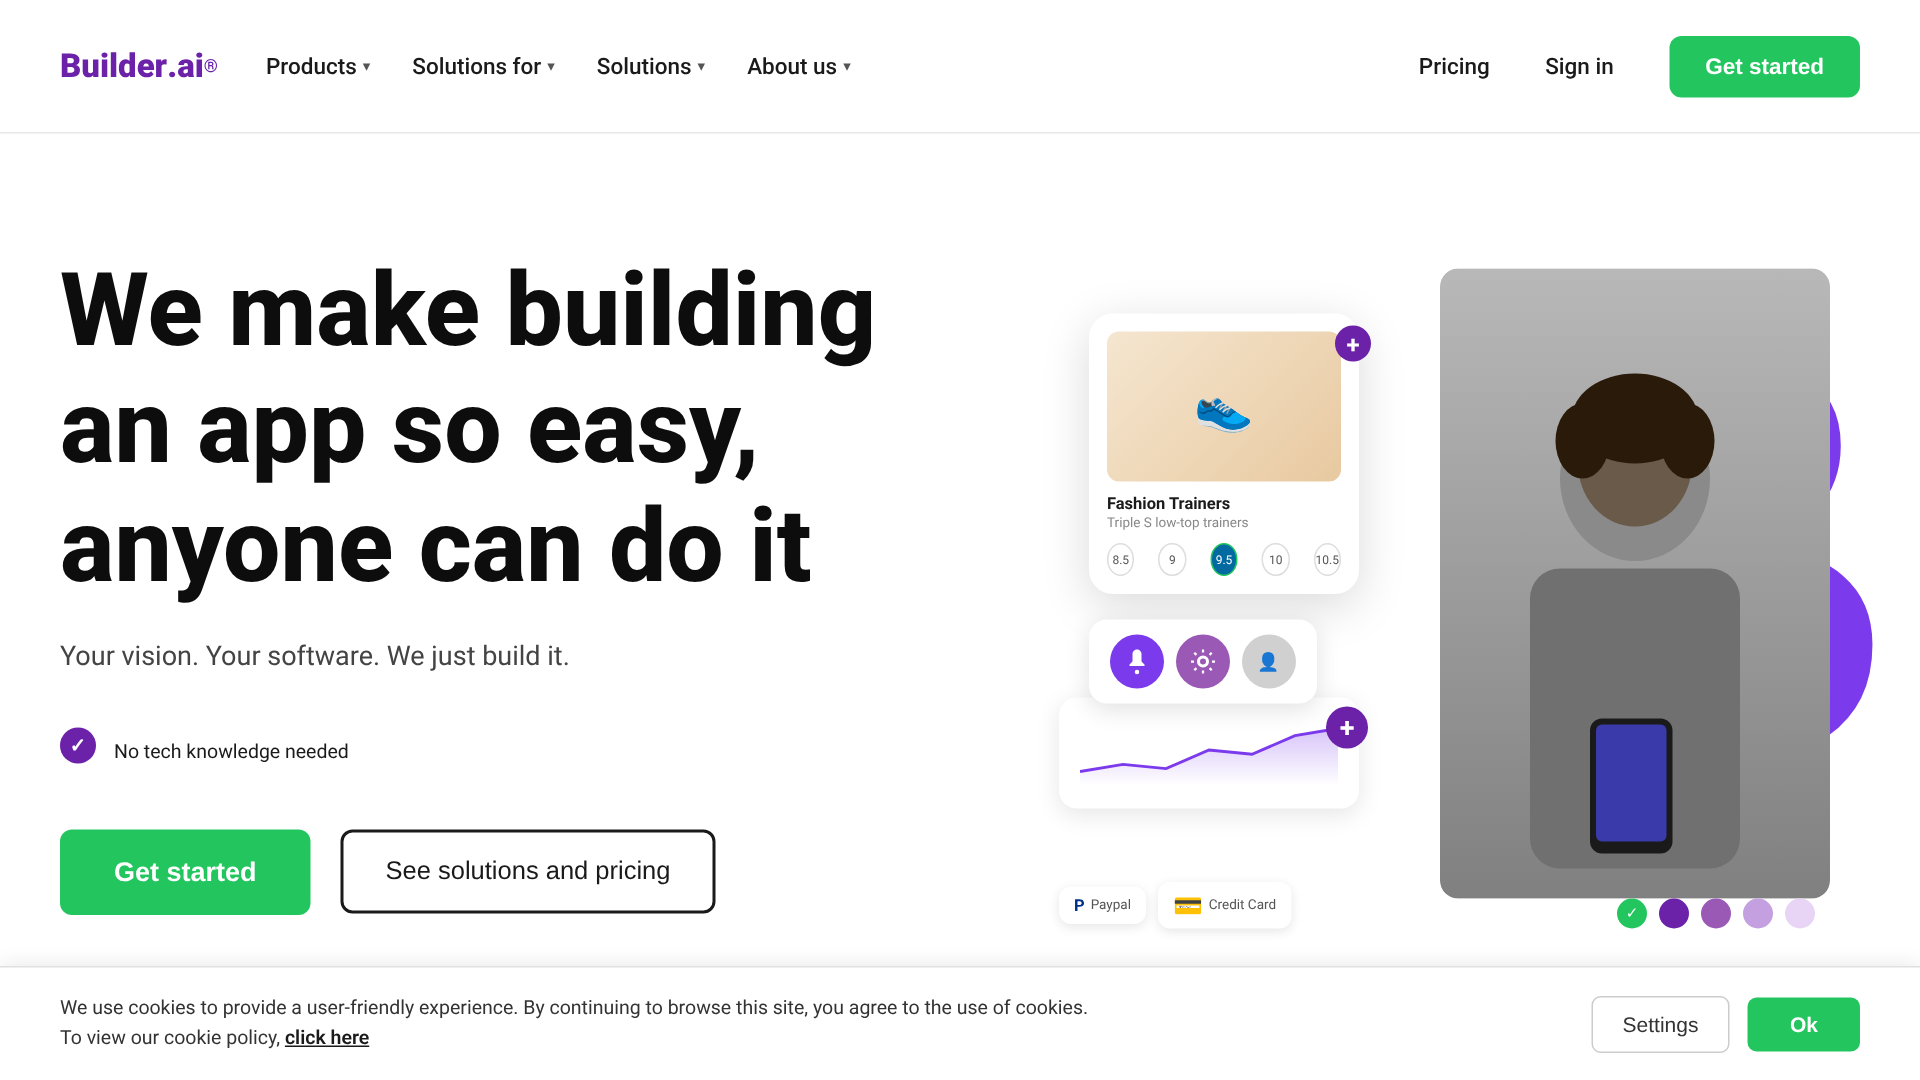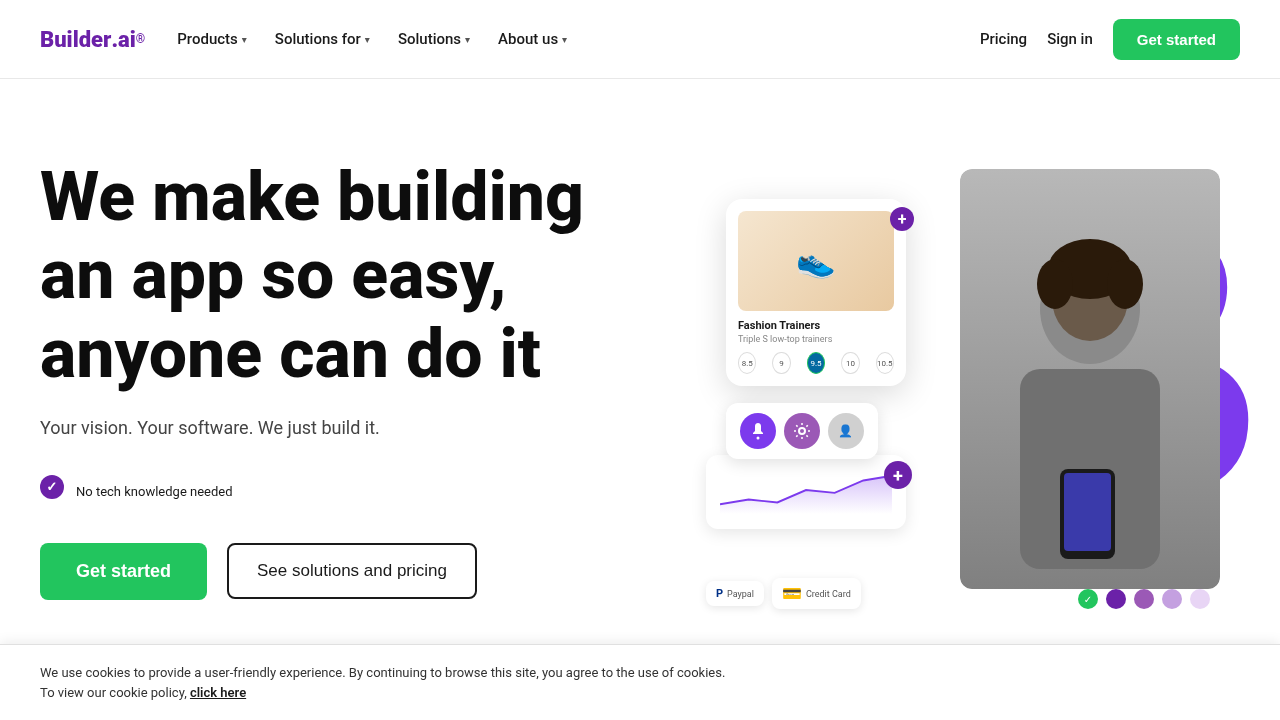--- a/index.html
+++ b/index.html
@@ -1,33 +1,33 @@
 <!DOCTYPE html>
 <html><head>
   <meta charset="utf-8">
   <style>
     * { margin: 0; padding: 0; box-sizing: border-box; }
     body { font-family: -apple-system, BlinkMacSystemFont, 'Segoe UI', Roboto, sans-serif; background: #fff; color: #1a1a1a; overflow-x: hidden; }
 
     
     nav {
       display: flex; justify-content: space-between;
-      padding: 0 40px; height: 79px; border-bottom: 1px solid #e8e8e8;
+      padding: 0 40px; height: 89px; border-bottom: 1px solid #e8e8e8;
       position: sticky; top: 0; background: #fff; z-index: 100;
     }
     .nav-left { display: flex; align-items: center; gap: 32px; }
     .logo { display: flex; align-items: center; font-size: 22px; font-weight: 800; color: #6b21a8; text-decoration: none; }
     .nav-links { display: flex; align-items: center; gap: 28px; }
     .nav-link {
       font-size: 15px; font-weight: 500; color: #1a1a1a; cursor: pointer;
       display: flex; align-items: center; gap: 4px; text-decoration: none;
       white-space: nowrap;
     }
     .chevron { font-size: 10px; color: #555; }
-    .nav-right { display: flex; align-items: center; gap: 20px; }
+    .nav-right { display: flex; align-items: center; gap: 37px; }
     .pricing-link { font-size: 15px; font-weight: 500; color: #1a1a1a; cursor: pointer; }
     .signin-link { font-size: 15px; font-weight: 500; color: #1a1a1a; cursor: pointer; }
     .get-started-nav {
       background: #22c55e; color: #fff; border: none; border-radius: 8px;
       padding: 12px 24px; font-size: 15px; font-weight: 600; cursor: pointer;
     }
 
     
     .hero {
       display: flex; align-items: center; justify-content: space-between;
@@ -336,13 +336,17 @@
 
 <div class="serving-text">
   <span>Serving the world's leading brands</span>
 </div>
 
 <div class="cookie-banner">
   <div class="cookie-text">
     <span>We use cookies to provide a user-friendly experience. By continuing to browse this site, you agree to the use of cookies. To view our cookie policy,</span>
     <a class="cookie-link" href="#">click here</a>
   </div>
+  <div class="cookie-buttons">
+    <button class="btn-settings">Settings</button>
+    <button class="btn-ok">Ok</button>
+  </div>
 </div>
 
 </body></html>

